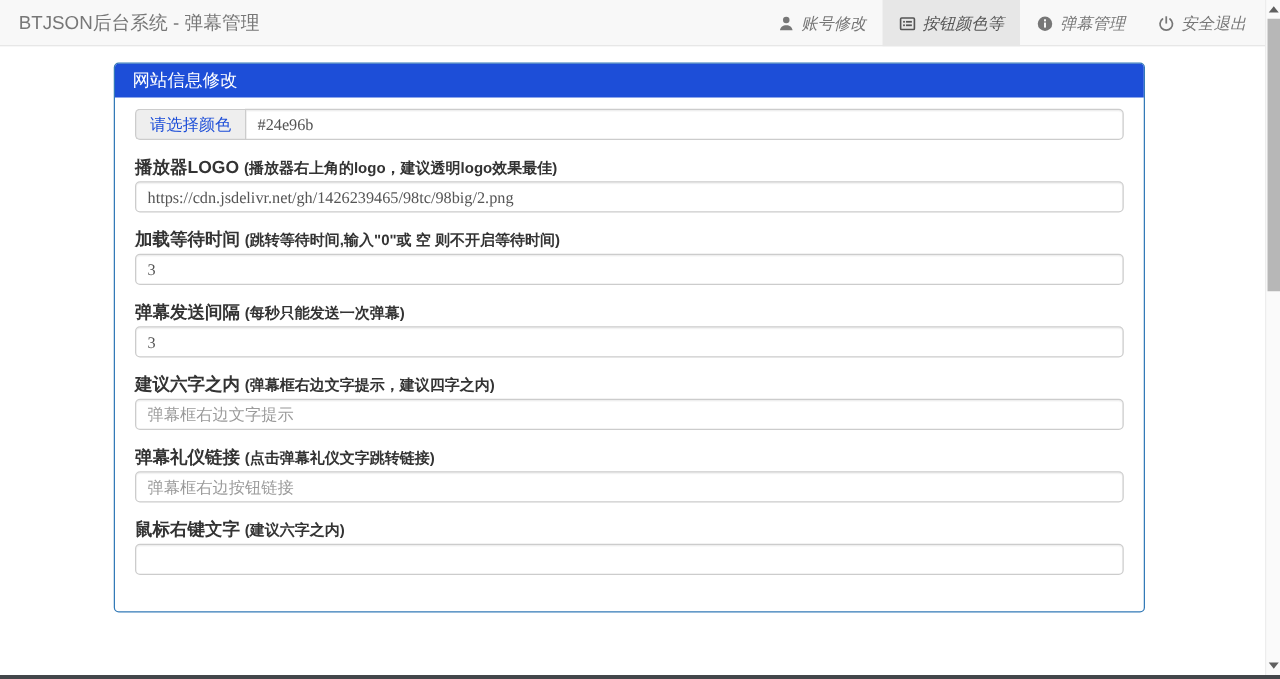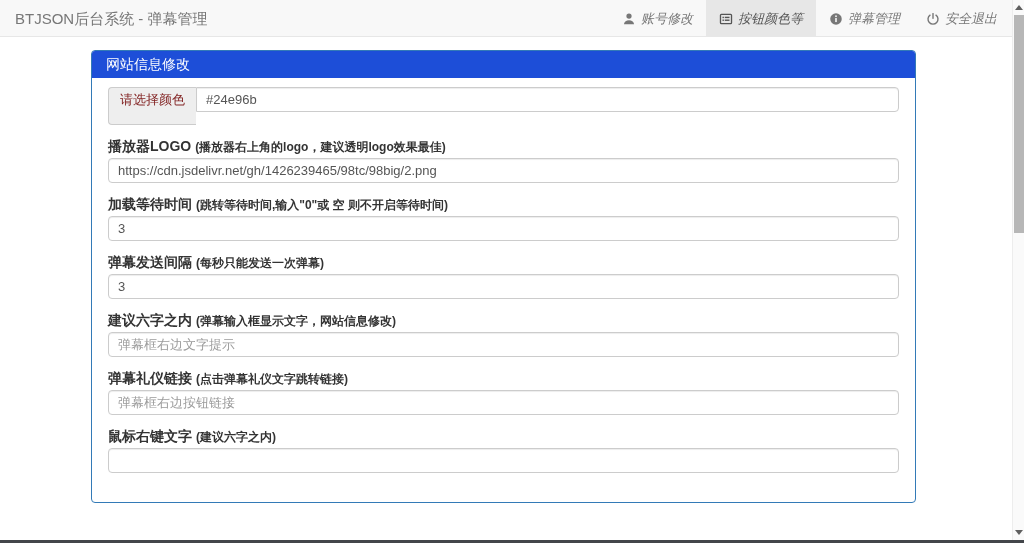--- a/index.html
+++ b/index.html
@@ -34,39 +34,39 @@
   }
   .panel-body { padding:9px 16px 16px; }
   .field { margin-bottom:13px; }
   .field-label { display:block; font-size:14px; font-weight:bold; color:#333; line-height:16px; margin-bottom:3px; white-space:nowrap; }
   .hint { font-size:12px; }
   .form-input {
     display:block; width:100%; box-sizing:border-box; height:25px;
     padding:2px 9px; font-size:13px; color:#555;
     border:1px solid #ccc; border-radius:4px; outline:none; background:#fff;
     box-shadow:inset 0 1px 1px rgba(0,0,0,.075);
-    font-family:Liberation Sans, sans-serif;
+    font-family:Liberation Serif, serif;
   }
   .form-input::placeholder { color:#9b9b9b; opacity:1; }
   .radio-row { padding:14px 0 13px 14px; display:flex; gap:52px; }
   .radio-opt { font-size:13px; color:#333; display:flex; align-items:center; cursor:pointer; }
   .rb {
     width:12px; height:12px; border:1px solid #9a9a9a; border-radius:50%;
     margin-right:6px; position:relative; background:#fff; box-sizing:border-box; flex:none;
   }
   .rb.checked { border-color:#5f5f5f; }
   .rb.checked::after {
     content:""; position:absolute; left:2px; top:2px; right:2px; bottom:2px;
     border-radius:50%; background:#3c3c3c;
   }
   .input-group { display:flex; }
   .addon {
     background:#eee; border:1px solid #ccc; border-right:0;
-    border-radius:4px 0 0 4px; padding:3px 11px 0; font-size:13px; color:#7f1d1d;
-    height:38px; box-sizing:border-box; white-space:nowrap;text-align:right;
+    border-radius:4px 0 0 4px; padding:3px 11px 0; font-size:13px; color:#1d4ed8;
+    height:25px; box-sizing:border-box; white-space:nowrap;text-align:right;
   }
   .input-group .form-input { border-radius:0 4px 4px 0; flex:1; }
   
   .scrollbar {
     position:fixed; right:0; top:0; width:12px; height:540px;
     background:#fafafa; border-left:1px solid #ededed; box-sizing:border-box; z-index:50;
   }
   .sb-arrow-up {
     position:absolute; top:5px; left:2px; width:0; height:0;
     border-left:4px solid transparent; border-right:4px solid transparent;
@@ -144,21 +144,21 @@
       </div>
       <div class="field">
         <label class="field-label"><span>加载等待时间</span> <span class="hint">(跳转等待时间,输入"0"或 空 则不开启等待时间)</span></label>
         <input class="form-input" value="3" style="">
       </div>
       <div class="field">
         <label class="field-label"><span>弹幕发送间隔</span> <span class="hint">(每秒只能发送一次弹幕)</span></label>
         <input class="form-input" value="3" style="">
       </div>
       <div class="field">
-        <label class="field-label"><span>建议六字之内</span> <span class="hint">(弹幕输入框显示文字，网站信息修改)</span></label>
+        <label class="field-label"><span>建议六字之内</span> <span class="hint">(弹幕框右边文字提示，建议四字之内)</span></label>
         <input class="form-input" placeholder="弹幕框右边文字提示" style="">
       </div>
       <div class="field">
         <label class="field-label"><span>弹幕礼仪链接</span> <span class="hint">(点击弹幕礼仪文字跳转链接)</span></label>
         <input class="form-input" placeholder="弹幕框右边按钮链接" style="">
       </div>
       <div class="field">
         <label class="field-label"><span>鼠标右键文字</span> <span class="hint">(建议六字之内)</span></label>
         <input class="form-input" style="">
       </div>

